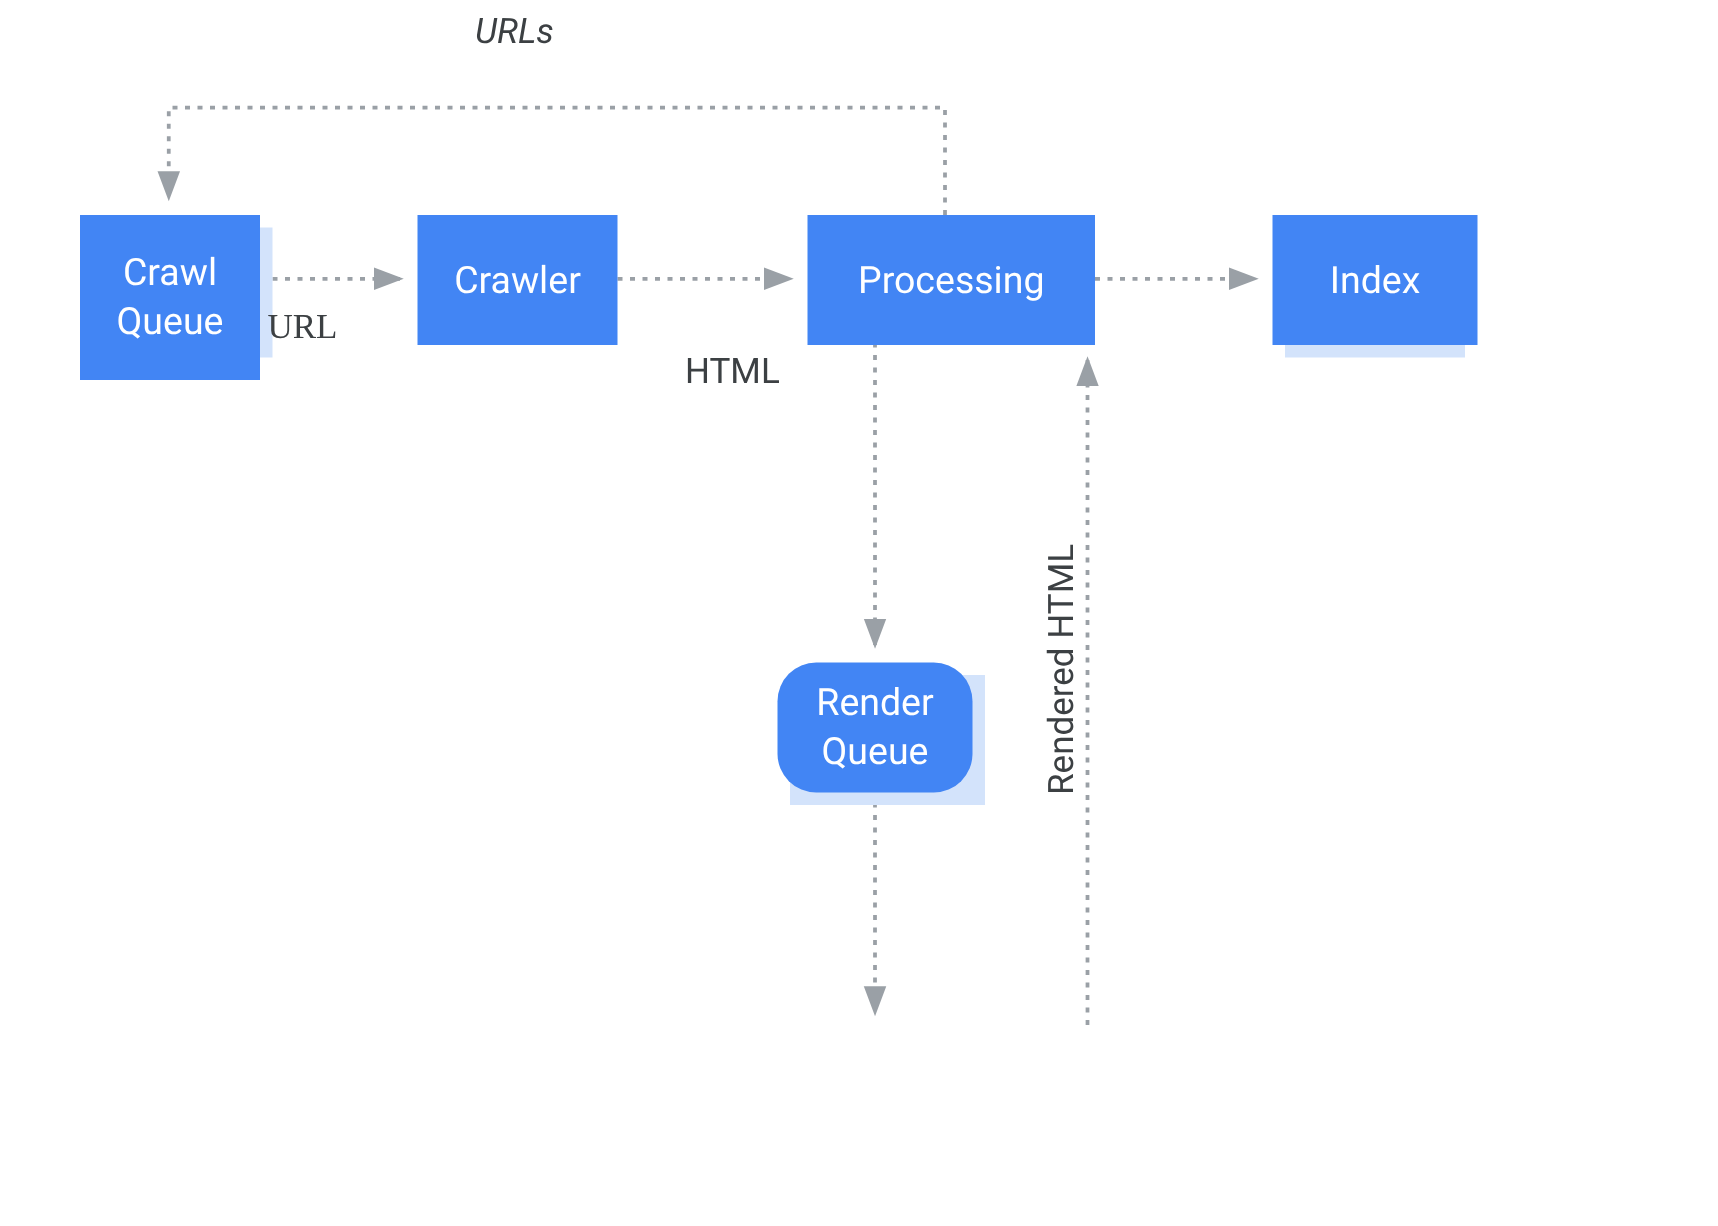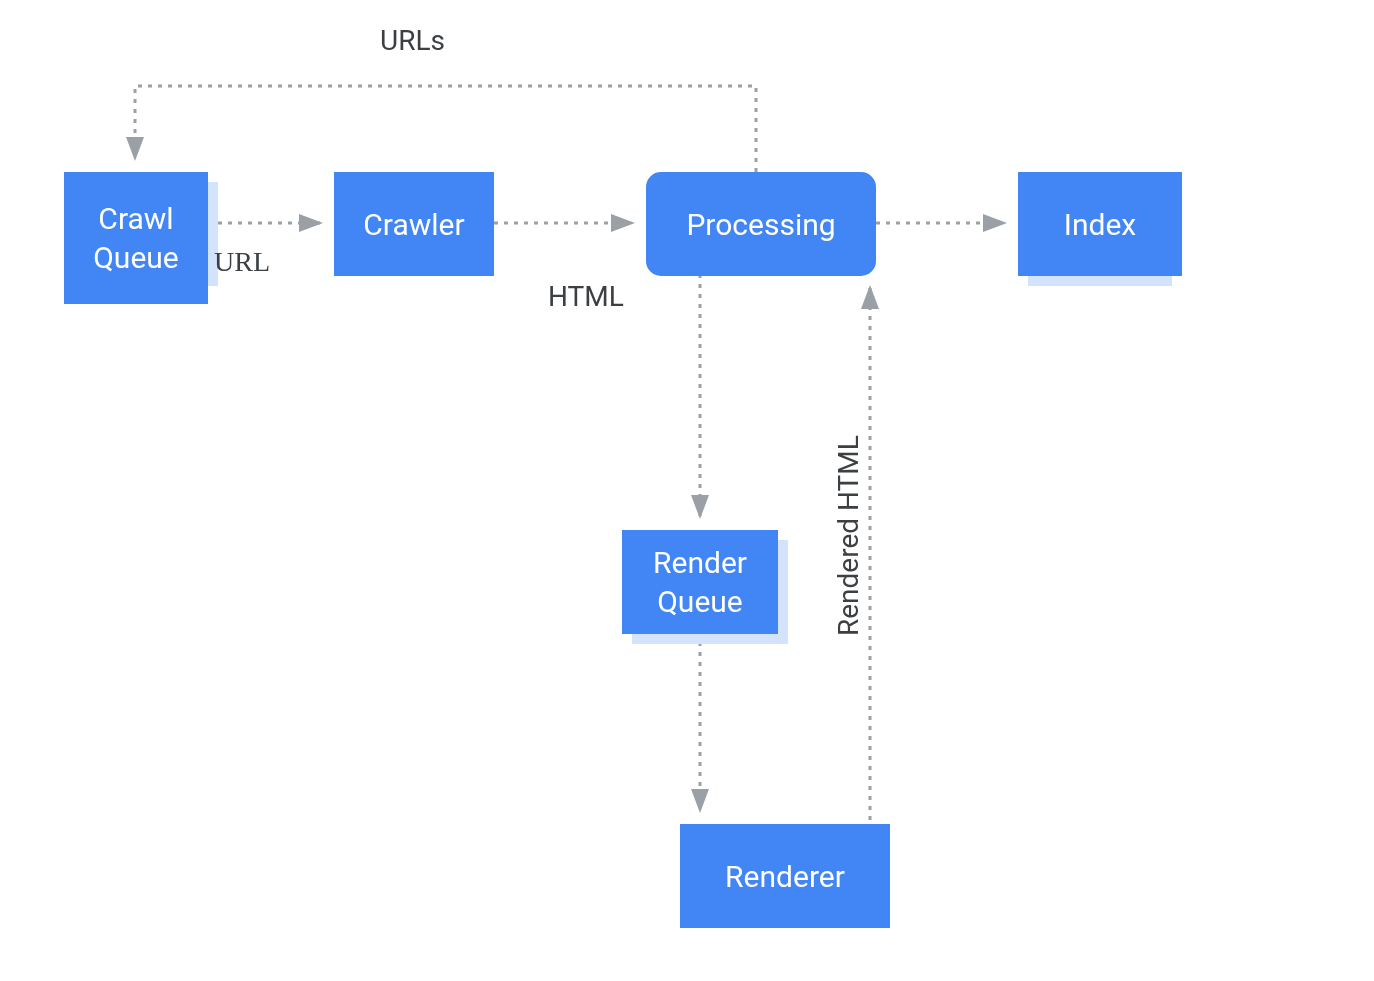--- a/index.html
+++ b/index.html
@@ -82,37 +82,34 @@
   <div class="shadow" style="left:74px; top:182px; width:144px; height:104px;"></div>
   <div class="node" style="left:64px; top:172px; width:144px; height:132px;">
     <span>Crawl
 Queue</span>
   </div>
 
   <div class="node" style="left:334px; top:172px; width:160px; height:104px;">
     <span>Crawler</span>
   </div>
 
-  <div class="node" style="left:646px; top:172px; width:230px; height:104px;border-radius:15px;">
+  <div class="node" style="left:646px; top:172px; width:230px; height:104px;">
     <span>Processing</span>
   </div>
 
   <div class="shadow" style="left:1028px; top:182px; width:144px; height:104px;"></div>
   <div class="node" style="left:1018px; top:172px; width:164px; height:104px;">
     <span>Index</span>
   </div>
 
   <div class="shadow" style="left:632px; top:540px; width:156px; height:104px;"></div>
-  <div class="node" style="left:622px; top:530px; width:156px; height:104px;">
+  <div class="node" style="left:622px; top:530px; width:156px; height:104px;border-radius:31px;">
     <span>Render
 Queue</span>
   </div>
 
-  <div class="node" style="left:680px; top:824px; width:210px; height:104px;">
-    <span>Renderer</span>
-  </div>
 
-  <div class="edge-label" style="left:380px; top:24px;">URLs</div>
+  <div class="edge-label" style="left:380px; top:8px;font-style:italic;">URLs</div>
   <div class="edge-label" style="left:214px; top:246px;font-family:Liberation Serif, serif;">URL</div>
   <div class="edge-label" style="left:548px; top:232px;margin-top:48px;">HTML</div>
   <div class="edge-label vertical" style="left:832px; top:636px;">Rendered HTML</div>
 
 </div>
 
 </body></html>

